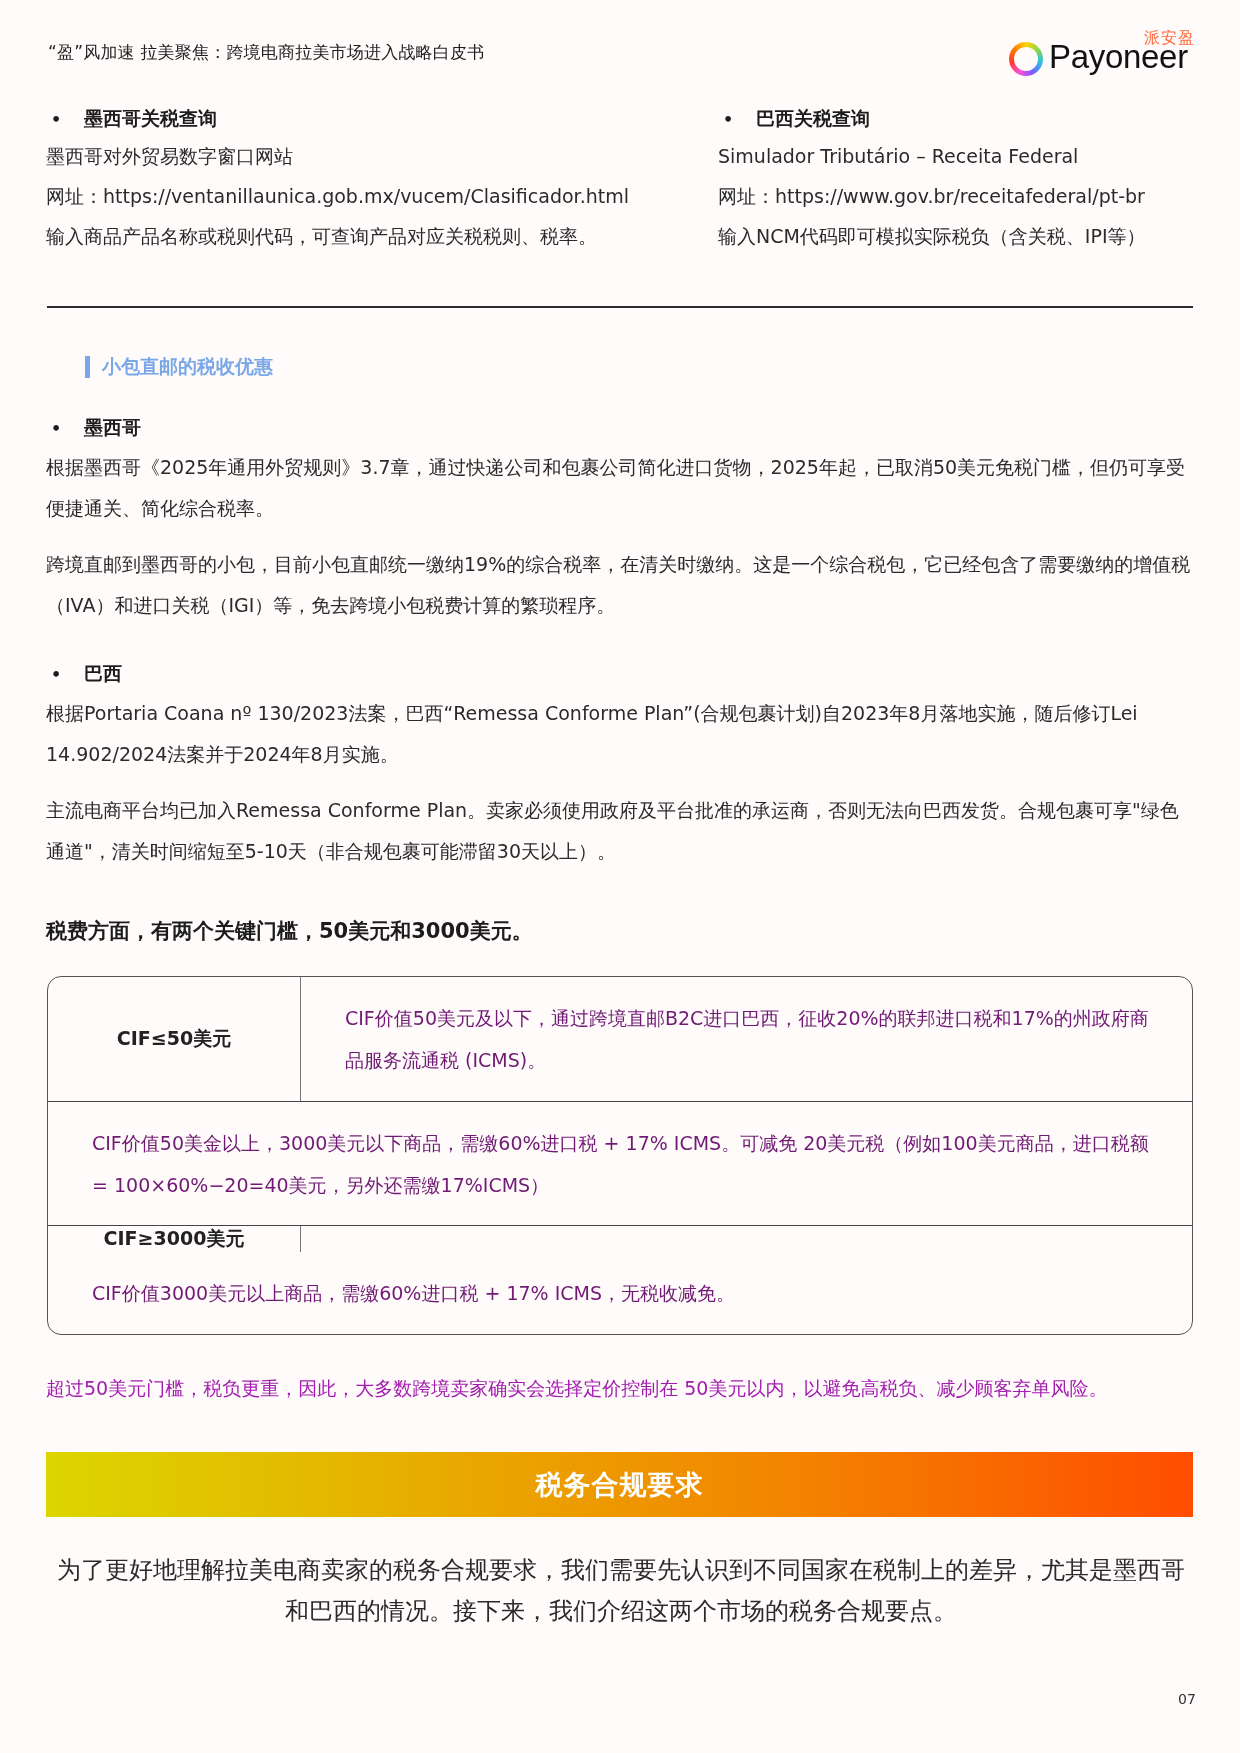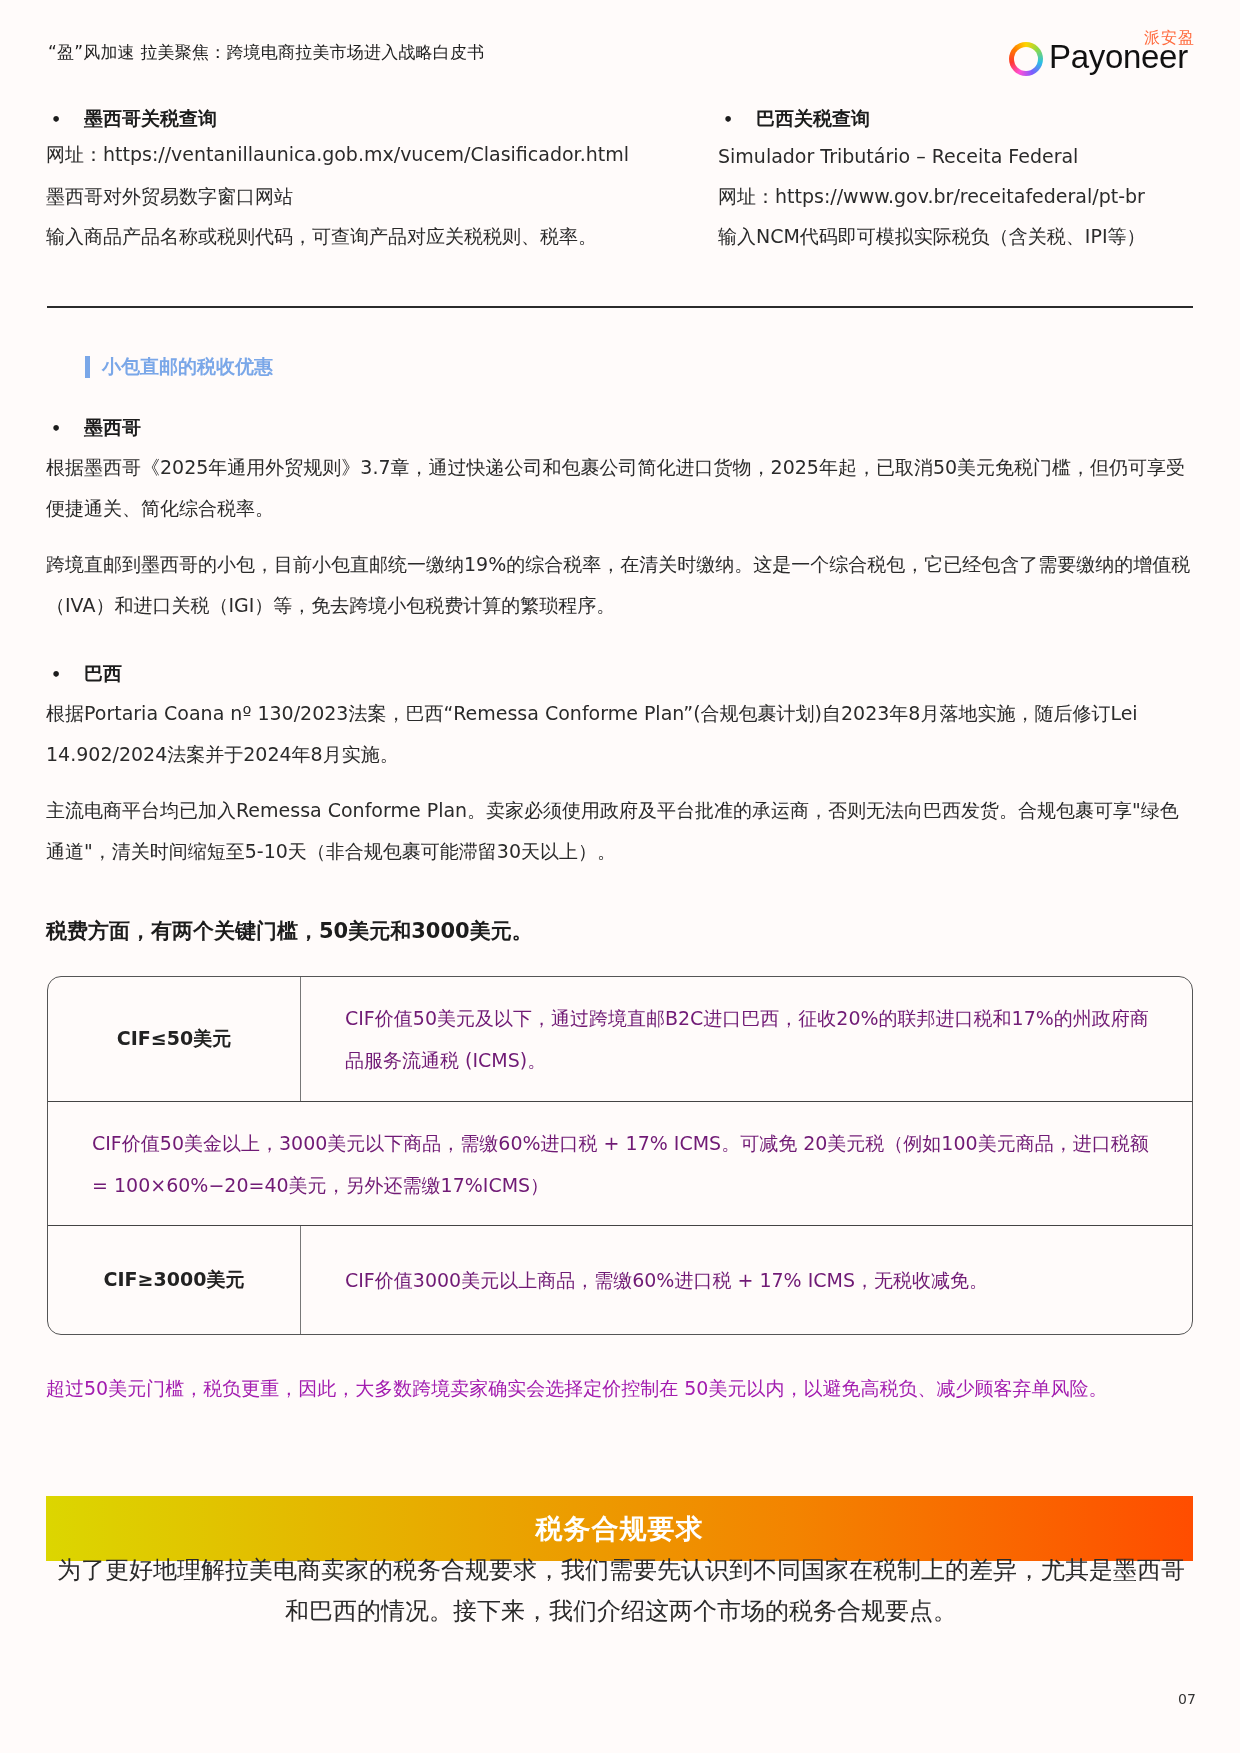--- a/index.html
+++ b/index.html
@@ -75,28 +75,28 @@
       display: flex; align-items: center; justify-content: center;
       font-size: 19px; font-weight: bold; color: #222;
     }
     .t-val {
       flex: 1; padding: 0 40px 0 44px;
       display: flex; align-items: center;
       font-size: 19px; line-height: 42px; color: #701a75;
     }
     .r1 { height: 124px; }
     .r2 { height: 124px; }
-    .r3 { height: 109px; }
+    .r3 { height: 109px; flex-direction: column; }
 
     .note { position: absolute; left: 46px; top: 1376px; font-size: 19px; color: #a21caf; }
 
     .banner {
       position: absolute; left: 46px; top: 1452px; width: 1147px; height: 65px;
       background: linear-gradient(90deg, #dcd600 0%, #e8aa00 35%, #f38400 65%, #ff4d00 100%);
-      display: flex; align-items: center; justify-content: center; margin-top: 44px;
+      display: flex; align-items: center; justify-content: center;
     }
     .banner-title { font-size: 27px; font-weight: bold; color: #ffffff; letter-spacing: 1px; }
 
     .intro { position: absolute; left: 46px; top: 1550px; width: 1150px; font-size: 24px; line-height: 41px; color: #2a2a2a; text-align: center; }
 
     .page-num { position: absolute; left: 1178px; top: 1691px; font-size: 14px; color: #333; }
   </style>
 </head>
 <body>
 
@@ -107,22 +107,22 @@
     <span class="logo-cn">派安盈</span>
     <span class="logo-ring"></span>
     <span class="logo-word">Payoneer</span>
   </div>
 
   <div class="col left">
     <div class="bullet-head">
       <span class="bullet-dot">•</span>
       <span>墨西哥关税查询</span>
     </div>
+    <div class="line first">墨西哥对外贸易数字窗口网站</div>
     <div class="line">网址：https://ventanillaunica.gob.mx/vucem/Clasificador.html</div>
-    <div class="line first">墨西哥对外贸易数字窗口网站</div>
     <div class="line">输入商品产品名称或税则代码，可查询产品对应关税税则、税率。</div>
   </div>
 
   <div class="col right">
     <div class="bullet-head">
       <span class="bullet-dot">•</span>
       <span>巴西关税查询</span>
     </div>
     <div class="line first">Simulador Tributário – Receita Federal</div>
     <div class="line">网址：https://www.gov.br/receitafederal/pt-br</div>

